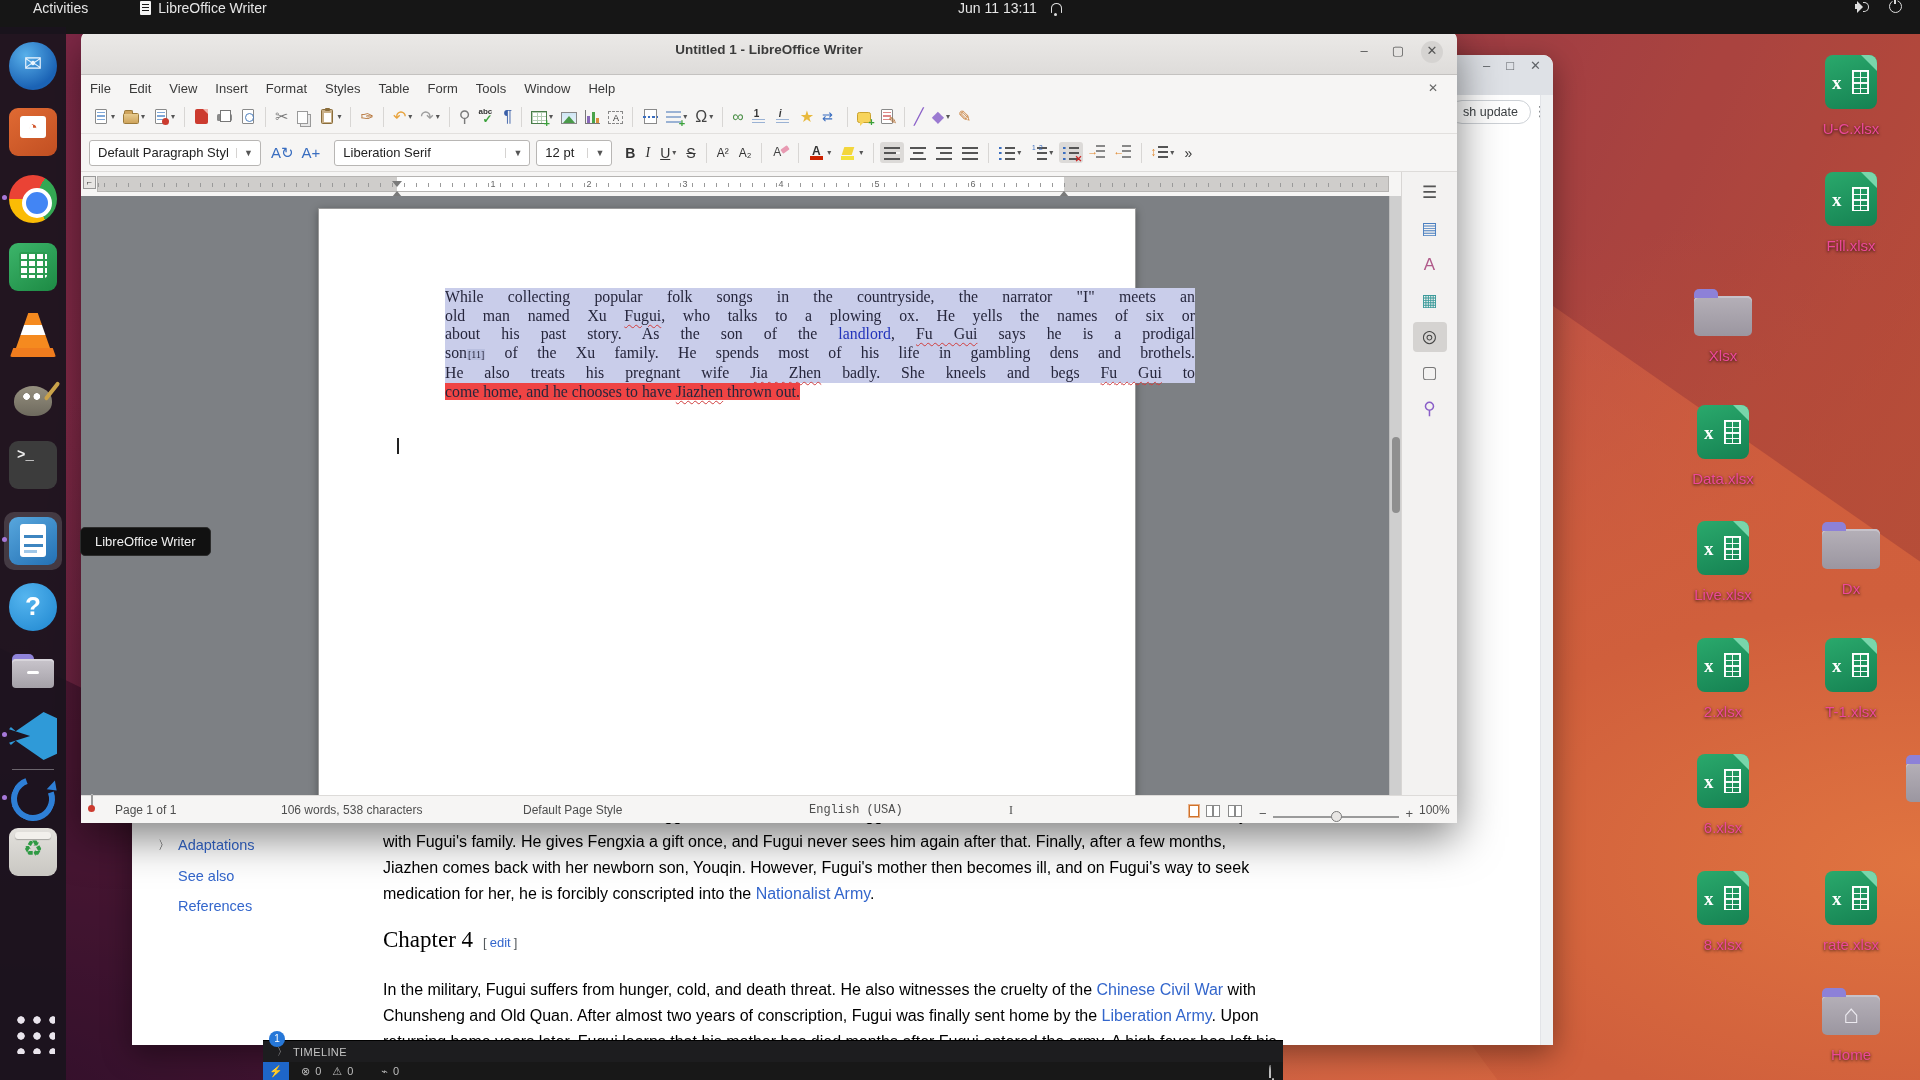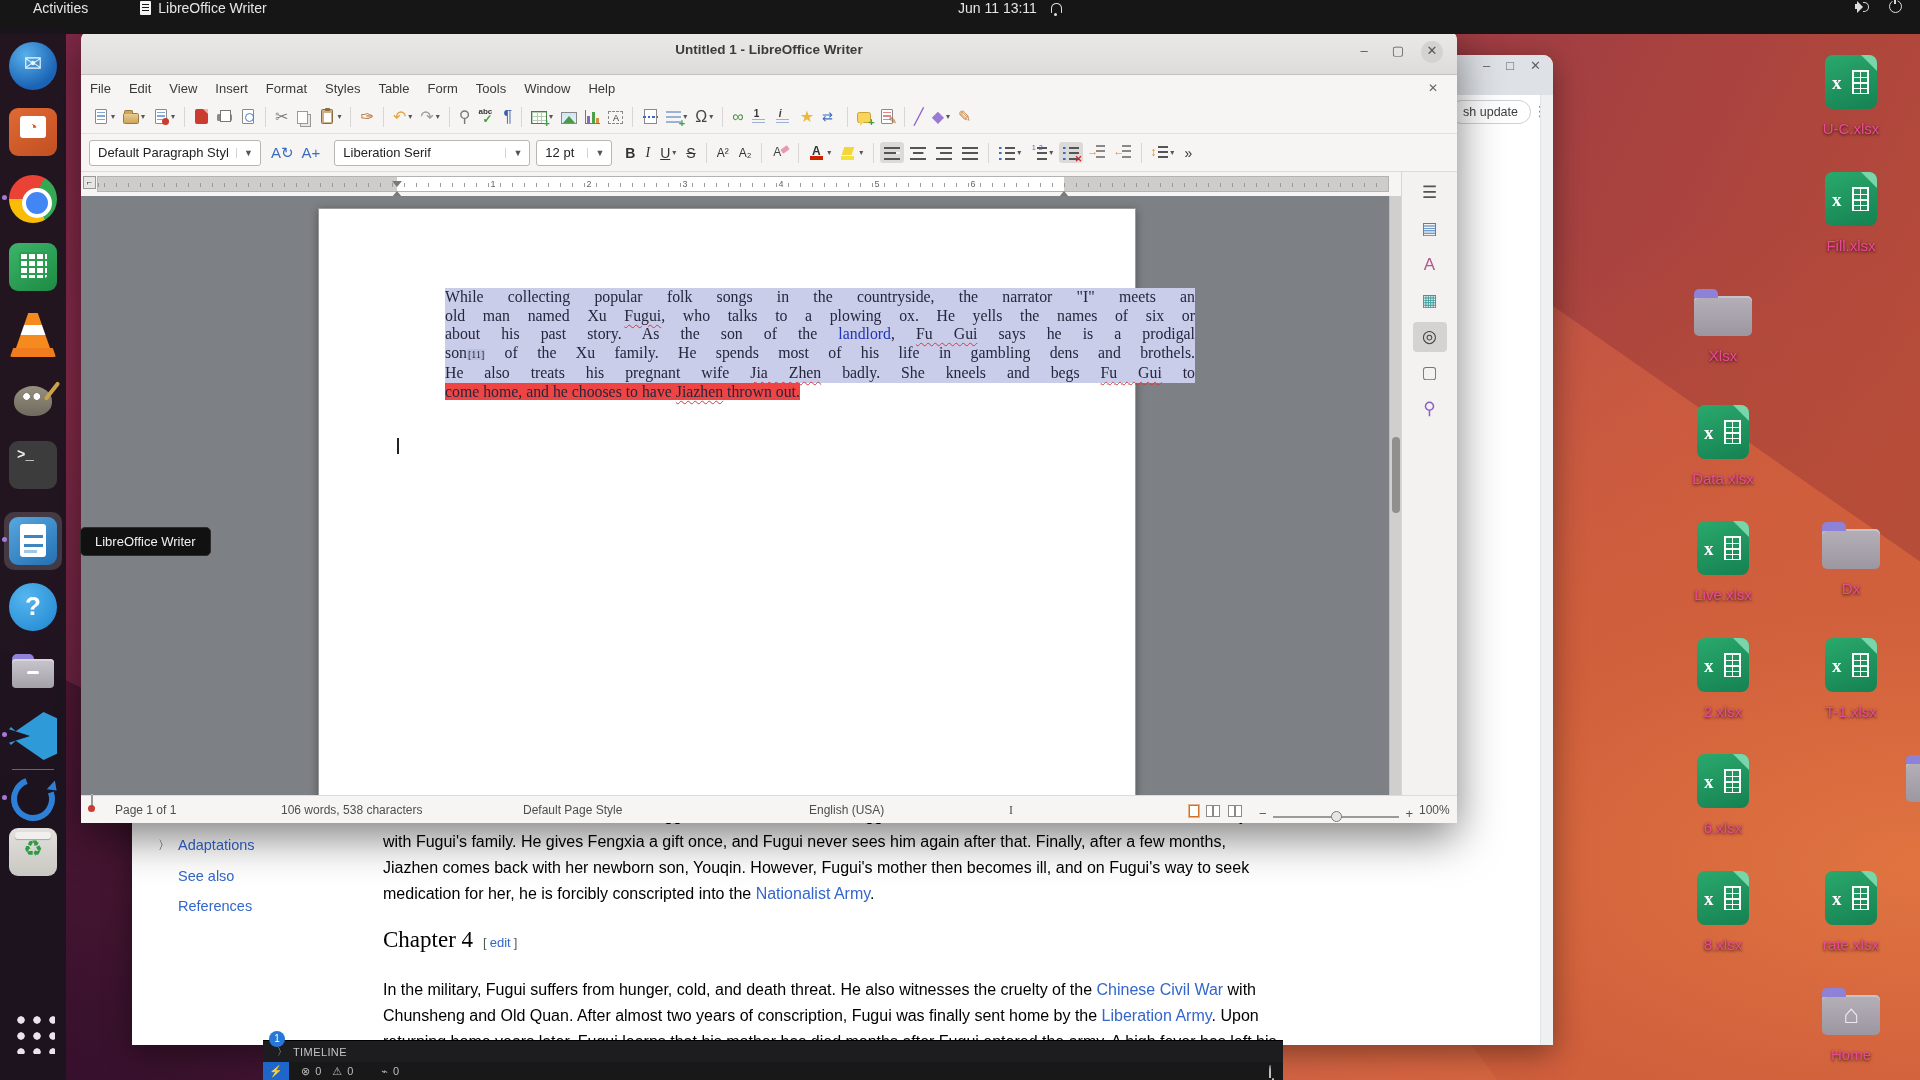--- a/index.html
+++ b/index.html
@@ -690,21 +690,21 @@
       <div class="sb-icon sb-active" style="color: rgb(68, 68, 68);">◎</div>
       <div class="sb-icon" style="color: rgb(119, 119, 119);">▢</div>
       <div class="sb-icon" style="color: rgb(138, 95, 200);">⚲</div>
     </div>
 
   <div class="w-status">
     <span class="ws save-ind" style="left:10px;"></span>
     <span class="ws" style="left:34px;">Page 1 of 1</span>
     <span class="ws" style="left:200px;">106 words, 538 characters</span>
     <span class="ws" style="left:442px;">Default Page Style</span>
-    <span class="ws" style="left:728px;">English (USA)</span>
+    <span class="ws" style="left:728px;font-family:Liberation Mono, monospace;">English (USA)</span>
     <span class="ws" style="left:928px; font-family:'Liberation Serif',serif;">I</span>
     <span class="ws" style="left:1108px;">
       <span class="vm on"></span>
       <span class="vm double"></span>
       <span class="vm double"></span>
     </span>
     <span class="ws" style="left:1192px; width:126px;">
       <span class="zminus">−</span>
       <span class="zoomline"></span>
       <span class="zoomthumb"></span>

